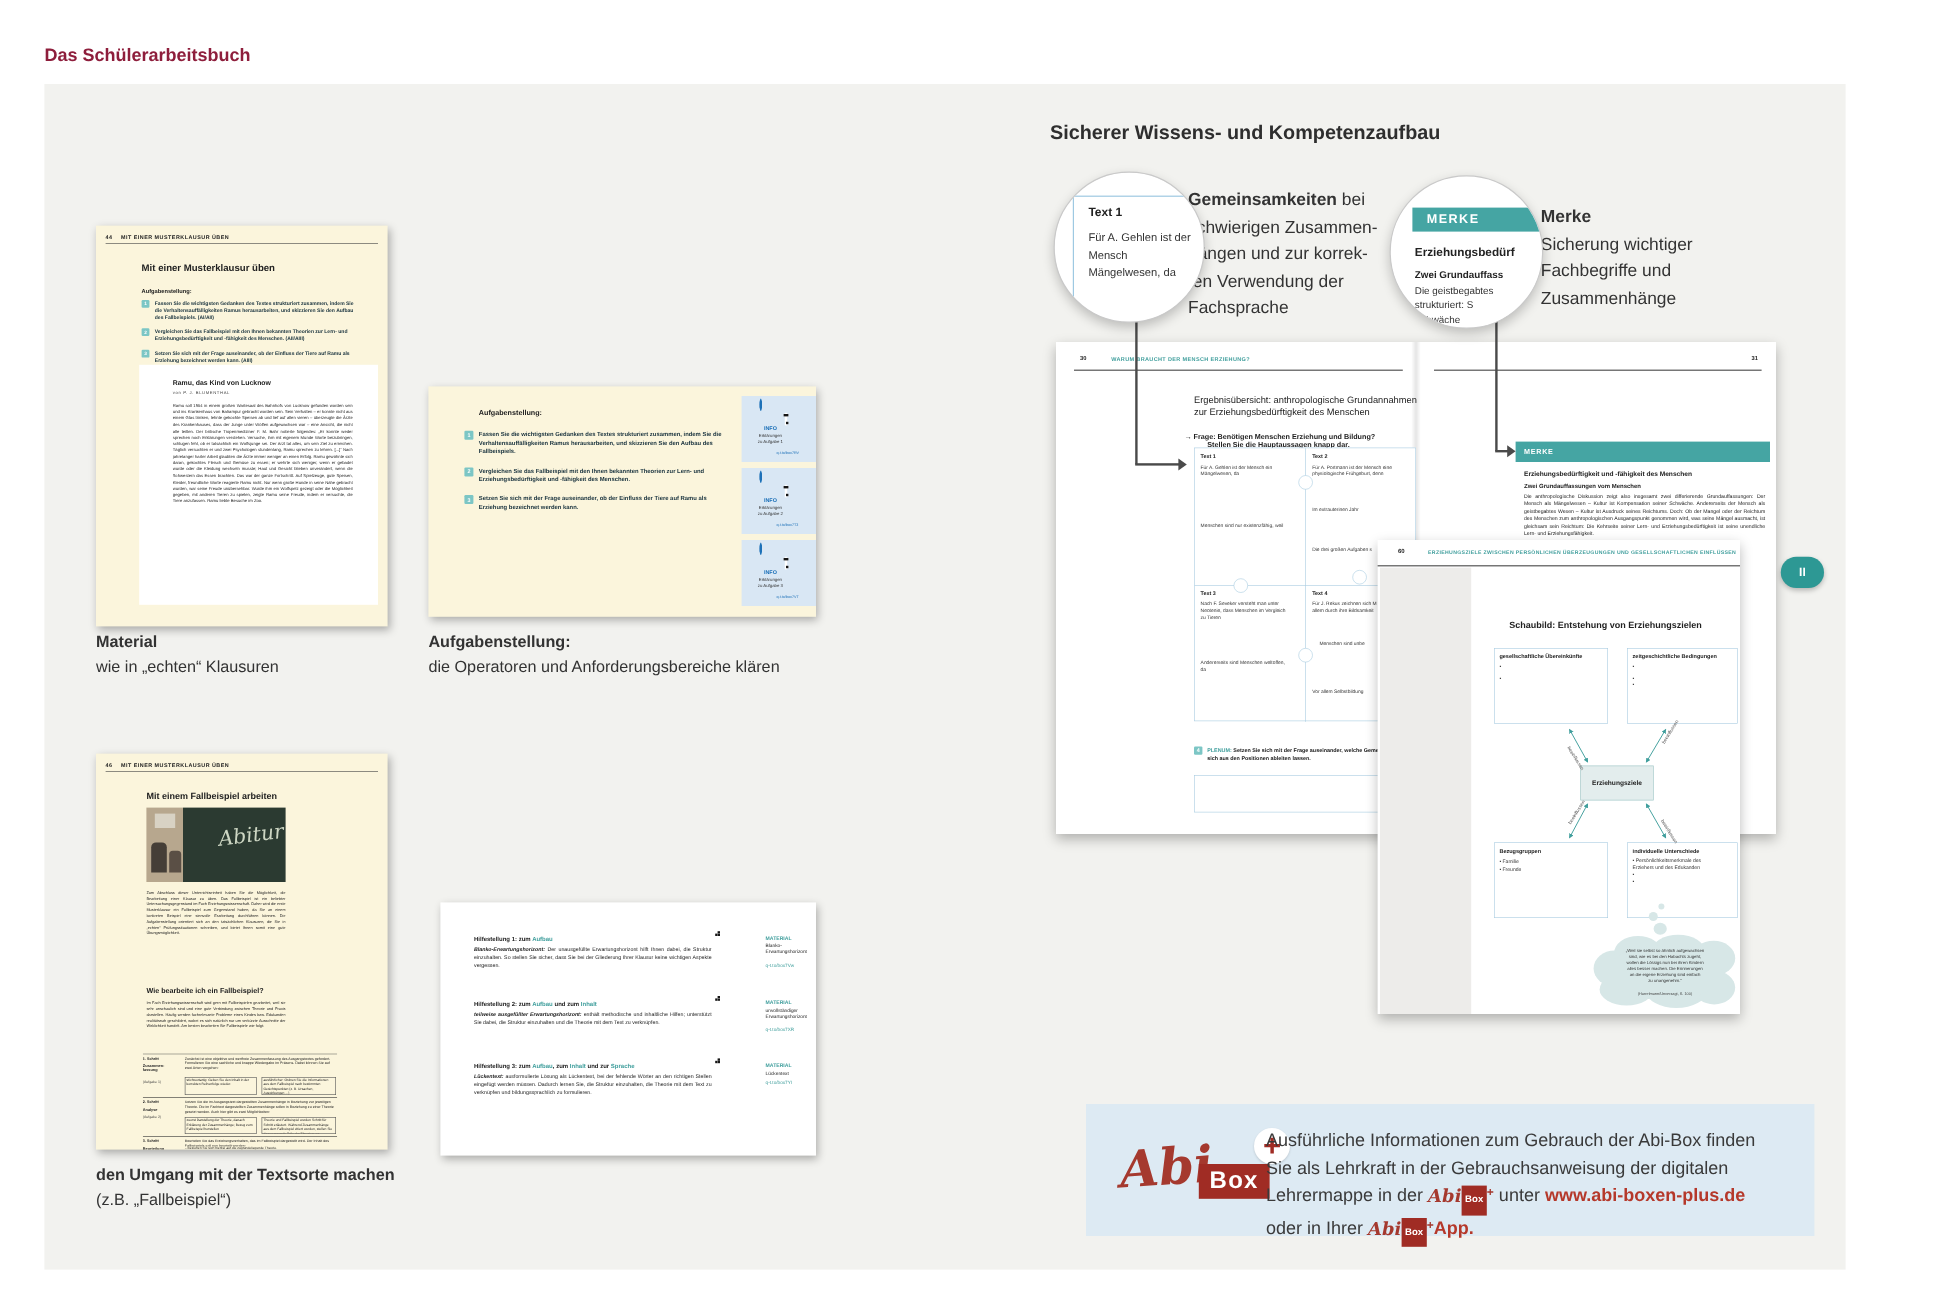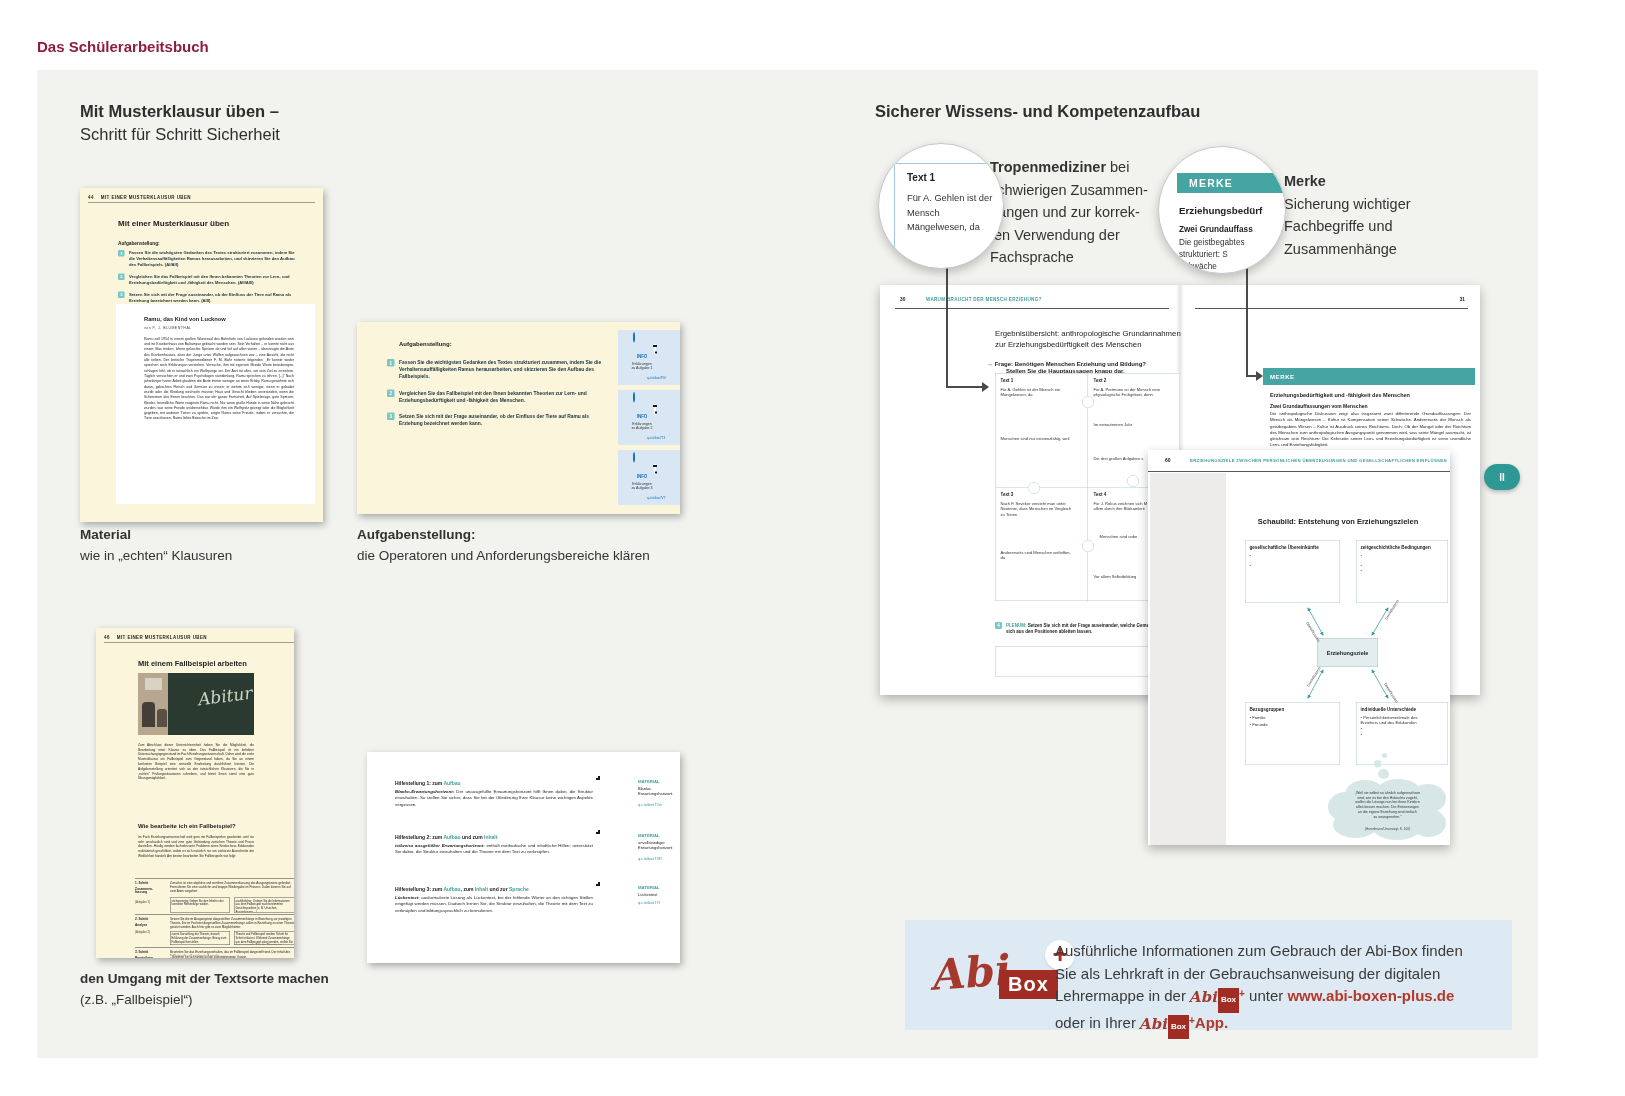--- a/index.html
+++ b/index.html
@@ -58,24 +58,20 @@
 </style>
 </head>
 <body>
 
 <div class="stage">
 
   <div class="abs doc-title" style="left:37px;top:38px;">Das Schülerarbeitsbuch</div>
 
   <div class="abs panel" style="left:37px;top:70px;width:1501px;height:988px;"></div>
 
-  <div class="abs col-head" style="left:80px;top:100px;">
-    <b>Mit Musterklausur üben –</b><br>
-    <span>Schritt für Schritt Sicherheit</span>
-  </div>
 
   <div class="abs page-card" style="left:80px;top:188px;width:243px;height:334px;">
     <div class="inner2x">
       <div class="abs runhead" style="left:16px;top:14px;width:454px;">
         <span>44</span>
         <span>MIT EINER MUSTERKLAUSUR ÜBEN</span>
       </div>
       <div class="abs" style="left:76px;top:62px;font-size:16px;font-weight:bold;color:#222;">Mit einer Musterklausur üben</div>
       <div class="abs" style="left:76px;top:104px;font-size:9.5px;font-weight:bold;color:#222;">Aufgabenstellung:</div>
       <div class="abs" style="left:76px;top:124px;width:356px;">
@@ -144,21 +140,21 @@
 
   <div class="abs caption" style="left:80px;top:524px;">
     <b>Material</b><br>
     <span>wie in „echten“ Klausuren</span>
   </div>
   <div class="abs caption" style="left:357px;top:524px;">
     <b>Aufgabenstellung:</b><br>
     <span>die Operatoren und Anforderungsbereiche klären</span>
   </div>
 
-  <div class="abs page-card" style="left:96px;top:628px;width:198px;height:330px;">
+  <div class="abs page-card" style="left:80px;top:628px;width:243px;height:330px;">
     <div class="inner2x">
       <div class="abs runhead" style="left:16px;top:14px;width:454px;">
         <span>46</span>
         <span>MIT EINER MUSTERKLAUSUR ÜBEN</span>
       </div>
       <div class="abs" style="left:84px;top:62px;font-size:15px;font-weight:bold;color:#222;">Mit einem Fallbeispiel arbeiten</div>
 
       <div class="abs" style="left:84px;top:90px;width:232px;height:124px;background:linear-gradient(90deg,#b7a78e 0 26%,#2b3a31 26%);overflow:hidden;">
         <span class="abs" style="left:14px;top:10px;width:34px;height:24px;background:#d8d2c4;"></span>
         <span class="abs" style="left:8px;top:58px;width:26px;height:50px;background:#453e37;border-radius:8px 8px 0 0;"></span>
@@ -409,21 +405,21 @@
   <div class="abs arr-r" style="left:1256px;top:371px;z-index:3;"></div>
 
   <div class="abs mag" style="left:878px;top:143px;width:124px;height:124px;z-index:4;">
     <div class="abs" style="left:15px;top:19px;width:100px;height:92px;border-top:1.5px solid #9ec9e2;border-left:1.5px solid #9ec9e2;">
       <div style="margin:8px 0 0 12px;font-size:10px;font-weight:bold;color:#222;">Text 1</div>
       <div class="pre" style="margin:8px 0 0 12px;width:110px;font-size:9.3px;line-height:14.5px;color:#333;">Für A. Gehlen ist der Mensch
 Mängelwesen, da</div>
     </div>
   </div>
 
-  <div class="abs note pre" style="left:990px;top:156px;width:210px;"><b>Tropenmediziner</b><span> bei
+  <div class="abs note pre" style="left:990px;top:156px;width:210px;"><b>Gemeinsamkeiten</b><span> bei
 schwierigen Zusammen-
 hängen und zur korrek-
 ten Verwendung der
 Fachsprache</span></div>
 
   <div class="abs mag" style="left:1158px;top:146px;width:126px;height:126px;z-index:4;">
     <div class="abs merke-bar" style="left:18px;top:26px;width:120px;height:20px;display:flex;align-items:center;padding-left:12px;font-size:10.5px;">MERKE</div>
     <div class="abs nowrap" style="left:20px;top:58px;width:110px;font-size:9.8px;font-weight:bold;color:#222;">Erziehungsbedürf</div>
     <div class="abs nowrap" style="left:20px;top:78px;width:110px;font-size:8.2px;font-weight:bold;color:#222;">Zwei Grundauffass</div>
     <div class="abs nowrap" style="left:20px;top:91px;width:110px;font-size:8.2px;color:#333;">Die geistbegabtes</div>

